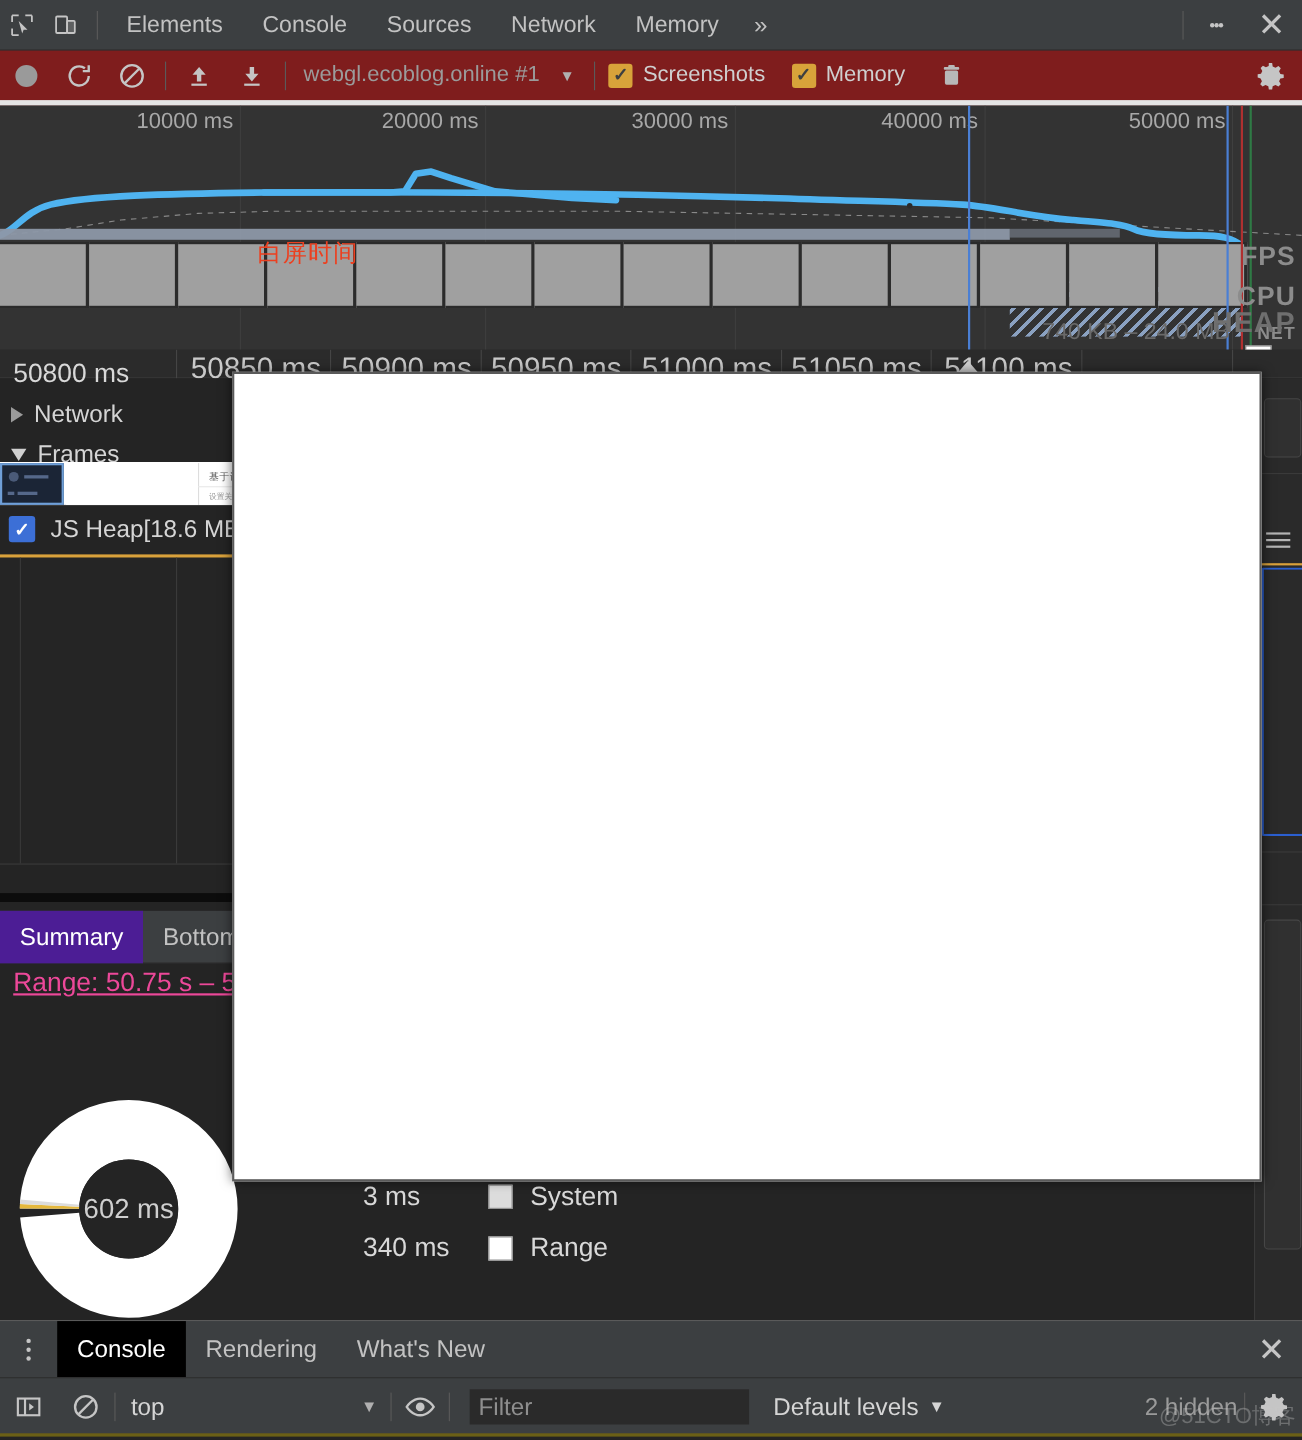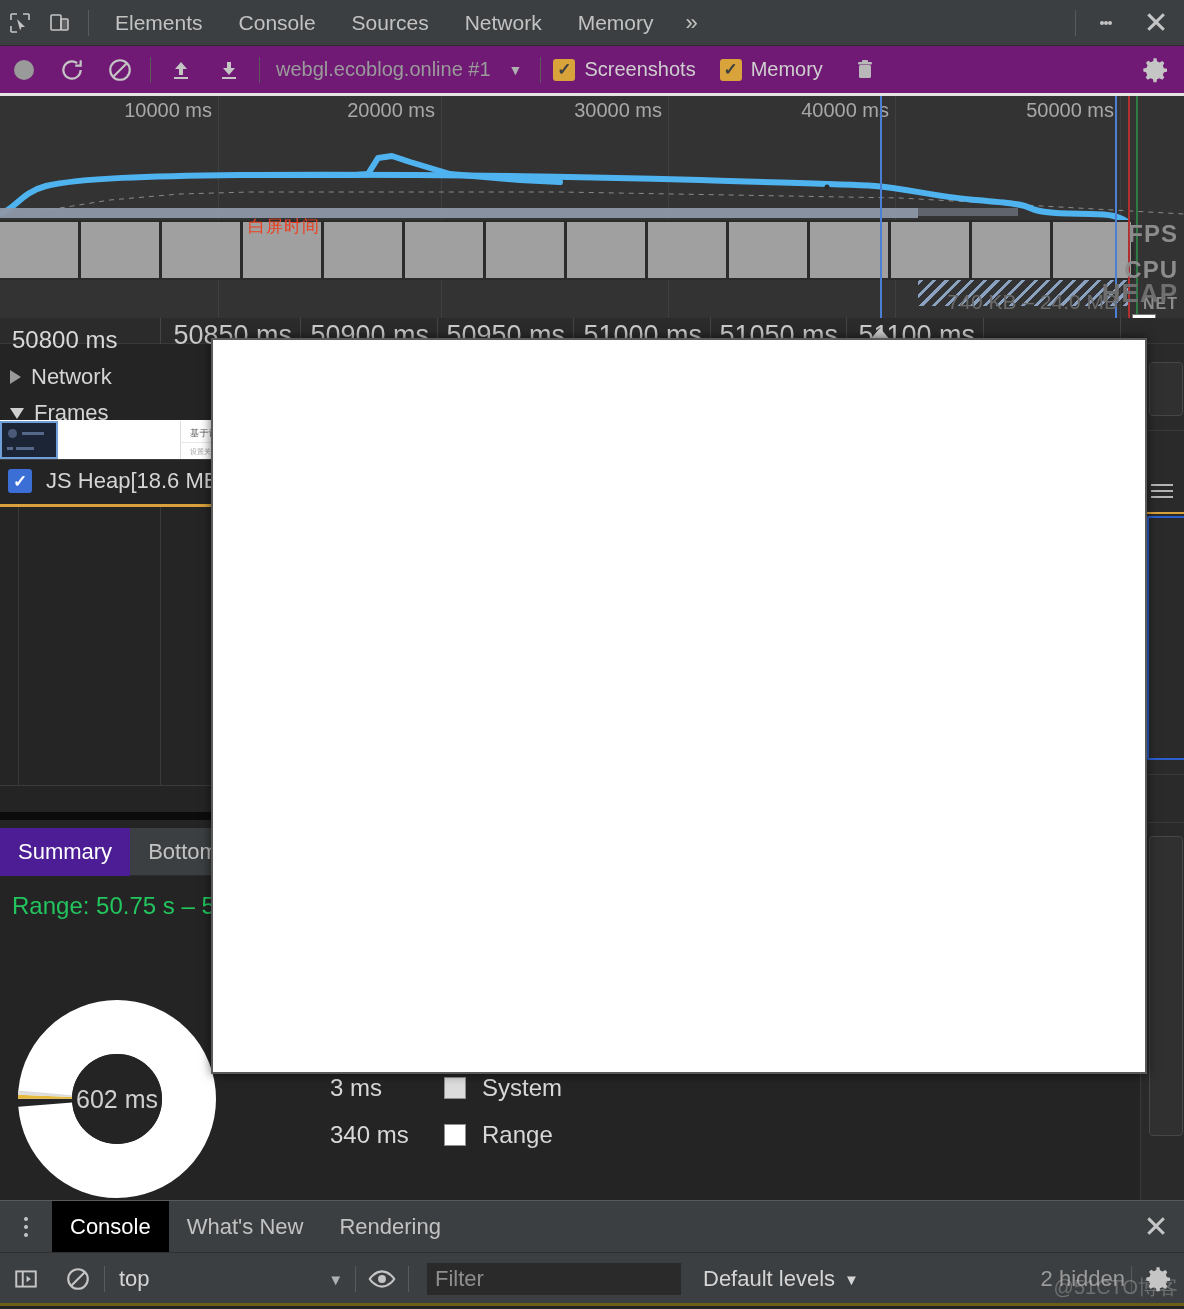--- a/index.html
+++ b/index.html
@@ -29,42 +29,42 @@
   .tab.active { background: #000000; color: #ffffff; }
   .tab-more { color: #c2c2c2; font-size: 22px; padding: 0 14px; height: 46px; display:flex; align-items:center;}
   .tb-right { margin-left: auto; display: flex; align-items: center; }
   .kebab { width: 44px; height: 46px; display:flex; align-items:center; justify-content:center; }
   .kebab i { display:block; width:4px; height:4px; border-radius:50%; background:#c5c5c5; margin:2px 0;}
   .closeX { width: 56px; height: 46px; display:flex; align-items:center; justify-content:center; color:#c5c5c5; font-size:30px; font-weight:300;}
 
   
   .perfbar {
     position: absolute; left: 0; top: 46px; width: 1184px; height: 50px;
-    background: #701a75; display: flex; align-items: center;
-    border-bottom: 3px solid #e5e5e5;
+    background: #7f1d1d; display: flex; align-items: center;
+    border-bottom: 5px solid #e5e5e5;
   }
   .pb-btn { width: 48px; height: 50px; display:flex; align-items:center; justify-content:center; color:#c5c5c5;}
   .rec-dot { width: 20px; height: 20px; border-radius: 50%; background: #9a9a9a; }
   .pb-sep { width: 1px; height: 26px; background: #5a5a5a; margin: 0 6px; }
   .pb-url { color: #9b9b9b; font-size: 20px; padding: 0 10px; white-space: nowrap; }
   .pb-caret { color: #b0b0b0; font-size: 14px; padding: 0 12px 0 8px; }
   .cb-wrap { display:flex; align-items:center; margin-left: 6px; }
   .cbox {
     width: 22px; height: 22px; border-radius: 3px; background: #d8a33a;
     display:flex; align-items:center; justify-content:center;
     color:#3c3f41; font-size:17px; font-weight:bold;
   }
   .cb-label { color:#cfcfcf; font-size: 20px; margin: 0 18px 0 9px; white-space: nowrap; }
   .gear { margin-left: auto; width: 58px; height:50px; display:flex; align-items:center; justify-content:center; }
 
   
   .overview { position:absolute; left:0; top:96px; width:1184px; height:222px; background:#333333; overflow:hidden;}
   .ov-tick { position:absolute; top:0; height:222px; width:1px; background:#3f3f3f; }
   .ov-tlabel { position:absolute; top:3px; color:#a8a8a8; font-size:20px; transform: translateX(-100%); padding-right:6px; white-space:nowrap;}
-  .ov-annot { position:absolute; left:248px; top:119px; color:#ec4020; font-size:17px; letter-spacing:1px;}
+  .ov-annot { position:absolute; left:234px; top:119px; color:#ec4020; font-size:22px; letter-spacing:1px;}
   .ov-fps   { position:absolute; right:6px; top:124px; color:#8c8c8c; font-size:24px; font-weight:bold; letter-spacing:1px;}
   .ov-cpu   { position:absolute; right:6px; top:160px; color:#8c8c8c; font-size:24px; font-weight:bold; letter-spacing:1px;}
   .ov-net   { position:absolute; right:6px; top:199px; color:#8c8c8c; font-size:16px; font-weight:bold; letter-spacing:1px;}
   .ov-heap  { position:absolute; right:6px; top:278px; color:#6f6f6f; font-size:26px; font-weight:bold; letter-spacing:1px;}
   .ov-heaprange { position:absolute; right:66px; top:290px; color:#6a6a6a; font-size:21px; white-space:nowrap;}
   .frames-row { position:absolute; left:0; top:124px; width:1184px; height:60px; display:flex; }
   .frame-cell { flex: 0 0 81px; height:60px; background:#a0a0a0; border-right:3px solid #2b2b2b; border-top:2px solid #2b2b2b; border-bottom:2px solid #2b2b2b;}
   .ov-playhead { position:absolute; top:0; width:2px; height:222px; background:#4a7fd4; }
   .ov-redline { position:absolute; top:0; width:2px; height:222px; background:#b03030; }
   .ov-greenline { position:absolute; top:0; width:2px; height:222px; background:#2f7a45; }
@@ -105,21 +105,21 @@
   .flame-blue { position:absolute; left:1160px; top:0; width:2px; height:270px; background:#2b5fd0;}
   .flame-bottom { position:absolute; left:0; top:785px; width:1184px; height:33px; background:#242424; border-top:1px solid #3a3a3a;}
   .hscroll { position:absolute; left:0; top:812px; width:1184px; height:8px; background:#1b1b1b;}
   .hscroll i { position:absolute; left:0; top:0; width:300px; height:8px; background:#0c0c0c;}
 
   
   .sumtabs { position:absolute; left:0; top:828px; width:1184px; height:48px; background:#3c3f41; display:flex; align-items:center; border-bottom:1px solid #2b2b2b;}
   .sumtab { height:48px; padding:0 18px; display:flex; align-items:center; color:#c2c2c2; font-size:22px; white-space:nowrap;}
   .sumtab.active { background:#4c1d95; color:#fff; }
   .sumbody { position:absolute; left:0; top:876px; width:1184px; height:324px; background:#242424; }
-  .range-line { position:absolute; left:12px; top:16px; color:#22c55e; font-size:24px; white-space:nowrap;}
+  .range-line { position:absolute; left:12px; top:4px; color:#ec4899; font-size:24px; white-space:nowrap;text-decoration:underline;}
 
   .donut { position:absolute; left:18px; top:124px; width:198px; height:198px; }
   .donut svg { display:block; }
   .donut-center { position:absolute; left:0; top:0; width:198px; height:198px; display:flex; align-items:center; justify-content:center; color:#cfcfcf; font-size:25px;}
 
   .legend { position:absolute; left:330px; top:188px; }
   .lg-row { display:flex; align-items:center; height:47px; }
   .lg-val { width:98px; text-align:left; color:#d8d8d8; font-size:24px; }
   .lg-sw  { width:22px; height:22px; margin:0 16px; border:1px solid #8e8e8e; }
   .lg-name{ color:#d8d8d8; font-size:24px; }
@@ -436,22 +436,22 @@
 
   <div class="overlay"></div>
 
   <div class="drawer-tabs">
     <div class="dt-kebab">
         <i></i>
         <i></i>
         <i></i>
       </div>
     <div class="dtab active">Console</div>
+    <div class="dtab">Rendering</div>
     <div class="dtab">What's New</div>
-    <div class="dtab">Rendering</div>
     <div class="dt-close">✕</div>
   </div>
 
   <div class="console-bar">
     <div class="cb-icon">
       <svg width="26" height="26" viewBox="0 0 24 24">
           <rect x="3" y="5" width="18" height="14" stroke="#c5c5c5" stroke-width="1.8" fill="none"></rect>
           <line x1="9" y1="5" x2="9" y2="19" stroke="#c5c5c5" stroke-width="1.8"></line>
           <path d="M12.5 9l4 3-4 3z" fill="#c5c5c5"></path>
         </svg>

